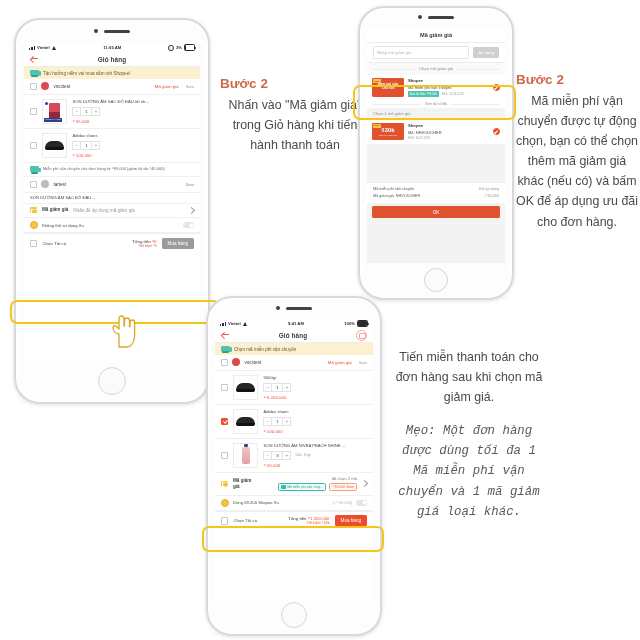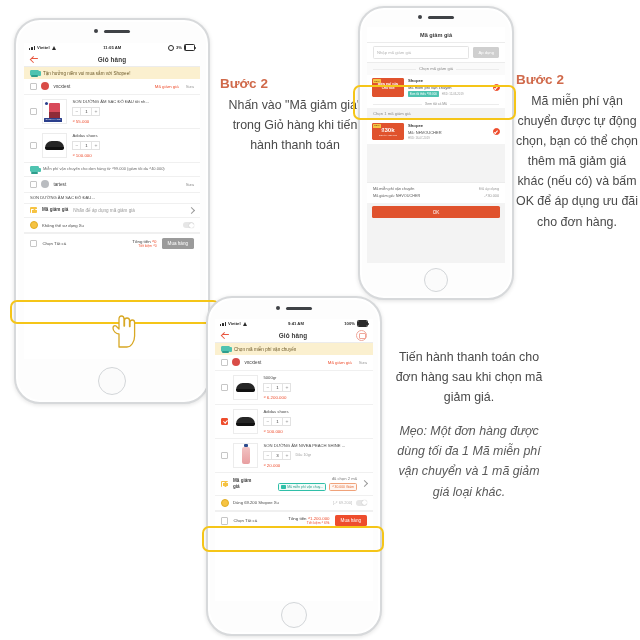--- a/index.html
+++ b/index.html
@@ -218,21 +218,21 @@
     padding:3.6px 0;border-radius:1.6px;}
 
   
   .steptxt{position:absolute;}
   .steptxt h3{
     margin:0 0 4px;font-size:13.5px;color:#d0694a;font-weight:bold;font-family:"Liberation Sans",sans-serif;
   }
   .steptxt p{
     margin:0;font-size:12.4px;line-height:1.62;color:#4a4a4a;font-family:"Liberation Sans",sans-serif;text-align:center;
   }
-  .steptxt p.tip{font-style:italic;color:#5a5a5a;}
+  .steptxt p.tip{font-style:italic;color:#5a5a5a;font-family:Liberation Mono, monospace;}
 
   
   .hand{position:absolute;width:30px;height:34px;}
   .hand svg{width:100%;height:100%;display:block;}
 
   
   .art-lipstick{width:11px;height:17px;background:linear-gradient(#d84a5a 0 55%,#8e2b38 55% 100%);border-radius:1px;}
   .art-shoe{width:19px;height:9px;background:#262626;border-radius:9px 9px 3px 3px;position:relative;}
   .art-shoe:before{content:"";position:absolute;left:0;bottom:0;width:100%;height:2.4px;background:#111;border-radius:0 0 3px 3px;}
   .art-bottle{width:8px;height:17px;background:linear-gradient(#f2c3c3,#e89ea0);border-radius:2px;position:relative;}
@@ -603,17 +603,17 @@
         <span class="buybtn">Mua hàng</span>
       </div>
     </div>
 
     <div class="home" style="bottom:6px;width:24px;height:24px;"></div>
   </div>
 
   <div class="hl" style="left:202px;top:526px;width:182px;height:26px;"></div>
 
   <div class="steptxt" style="left:392px;top:347px;width:154px;">
-    <p>Tiến hành thanh toán cho đơn hàng sau khi chọn mã giảm giá.</p>
+    <p>Tiến miễn thanh toán cho đơn hàng sau khi chọn mã giảm giá.</p>
     <p class="tip" style="margin-top:14px">Mẹo: Một đơn hàng được dùng tối đa 1 Mã miễn phí vận chuyển và 1 mã giảm giá loại khác.</p>
   </div>
 
 </div>
 
 </body></html>

